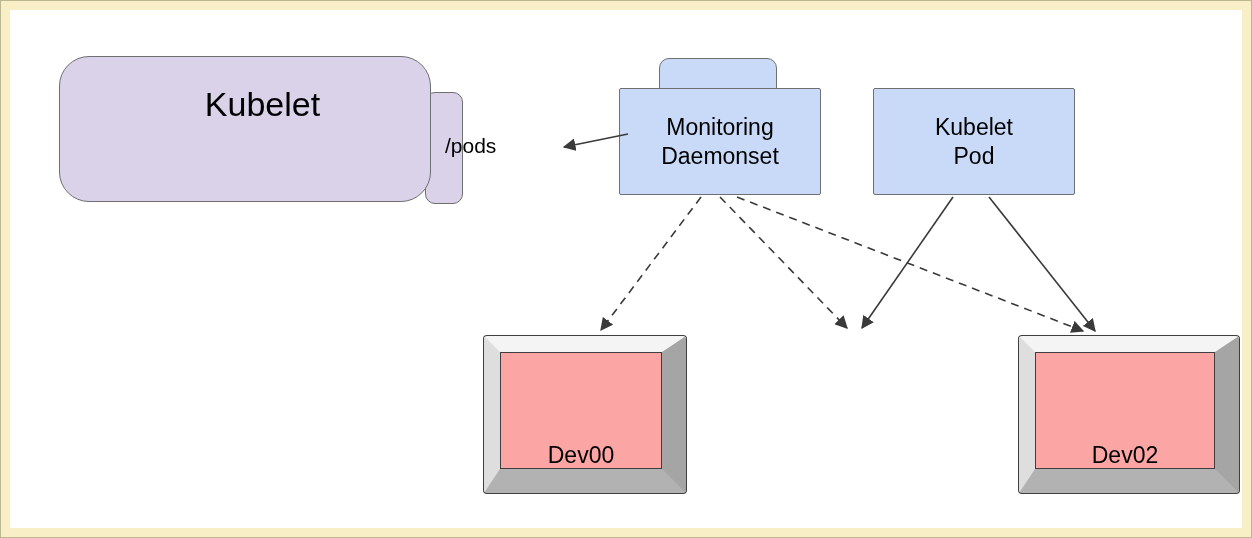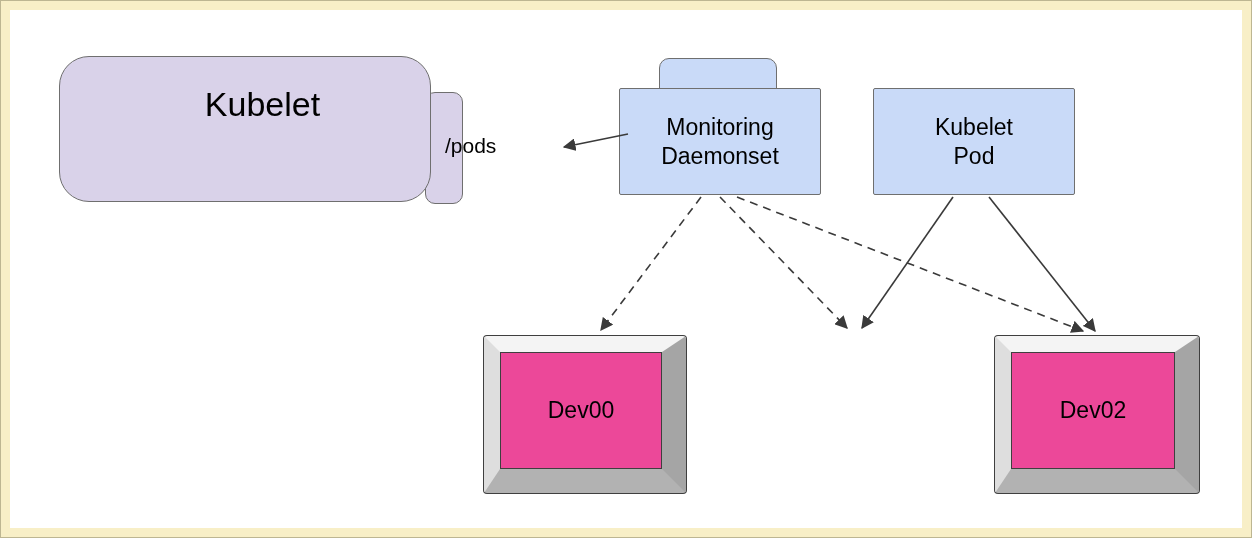--- a/index.html
+++ b/index.html
@@ -85,31 +85,31 @@
   .label-pods    { left: 444px; top: 133px; }
 
   
   .devbox {
     position: absolute;
     width: 202px; height: 157px;
     border-style: solid;
     border-width: 16px 24px 24px 16px;
     border-color: #f4f4f4 #a5a5a5 #b2b2b2 #dedede; 
     border-radius: 3px;
-    background: #ec4899;
+    background: #fca5a5;
     box-shadow: 0 0 0 1px #3f3f3f, inset 0 0 0 1px #3f3f3f;
     display: flex;
-    align-items: center;
+    align-items: flex-end;
     justify-content: center;
     font-size: 23px;
     z-index: 3;
   }
   .dev00 { left: 483px;  top: 335px; }
   .dev01 { left: 740px;  top: 335px; }
-  .dev02 { left: 994px;  top: 335px; width: 204px; }
+  .dev02 { left: 1018px;  top: 335px; width: 220px; }
 
   
   .arrows {
     position: absolute;
     left: 0; top: 0;
     width: 1252px; height: 538px;
     z-index: 5;
     pointer-events: none;
   }
   .arrows line { stroke: #3a3a3a; stroke-width: 1.6; fill: none; }

